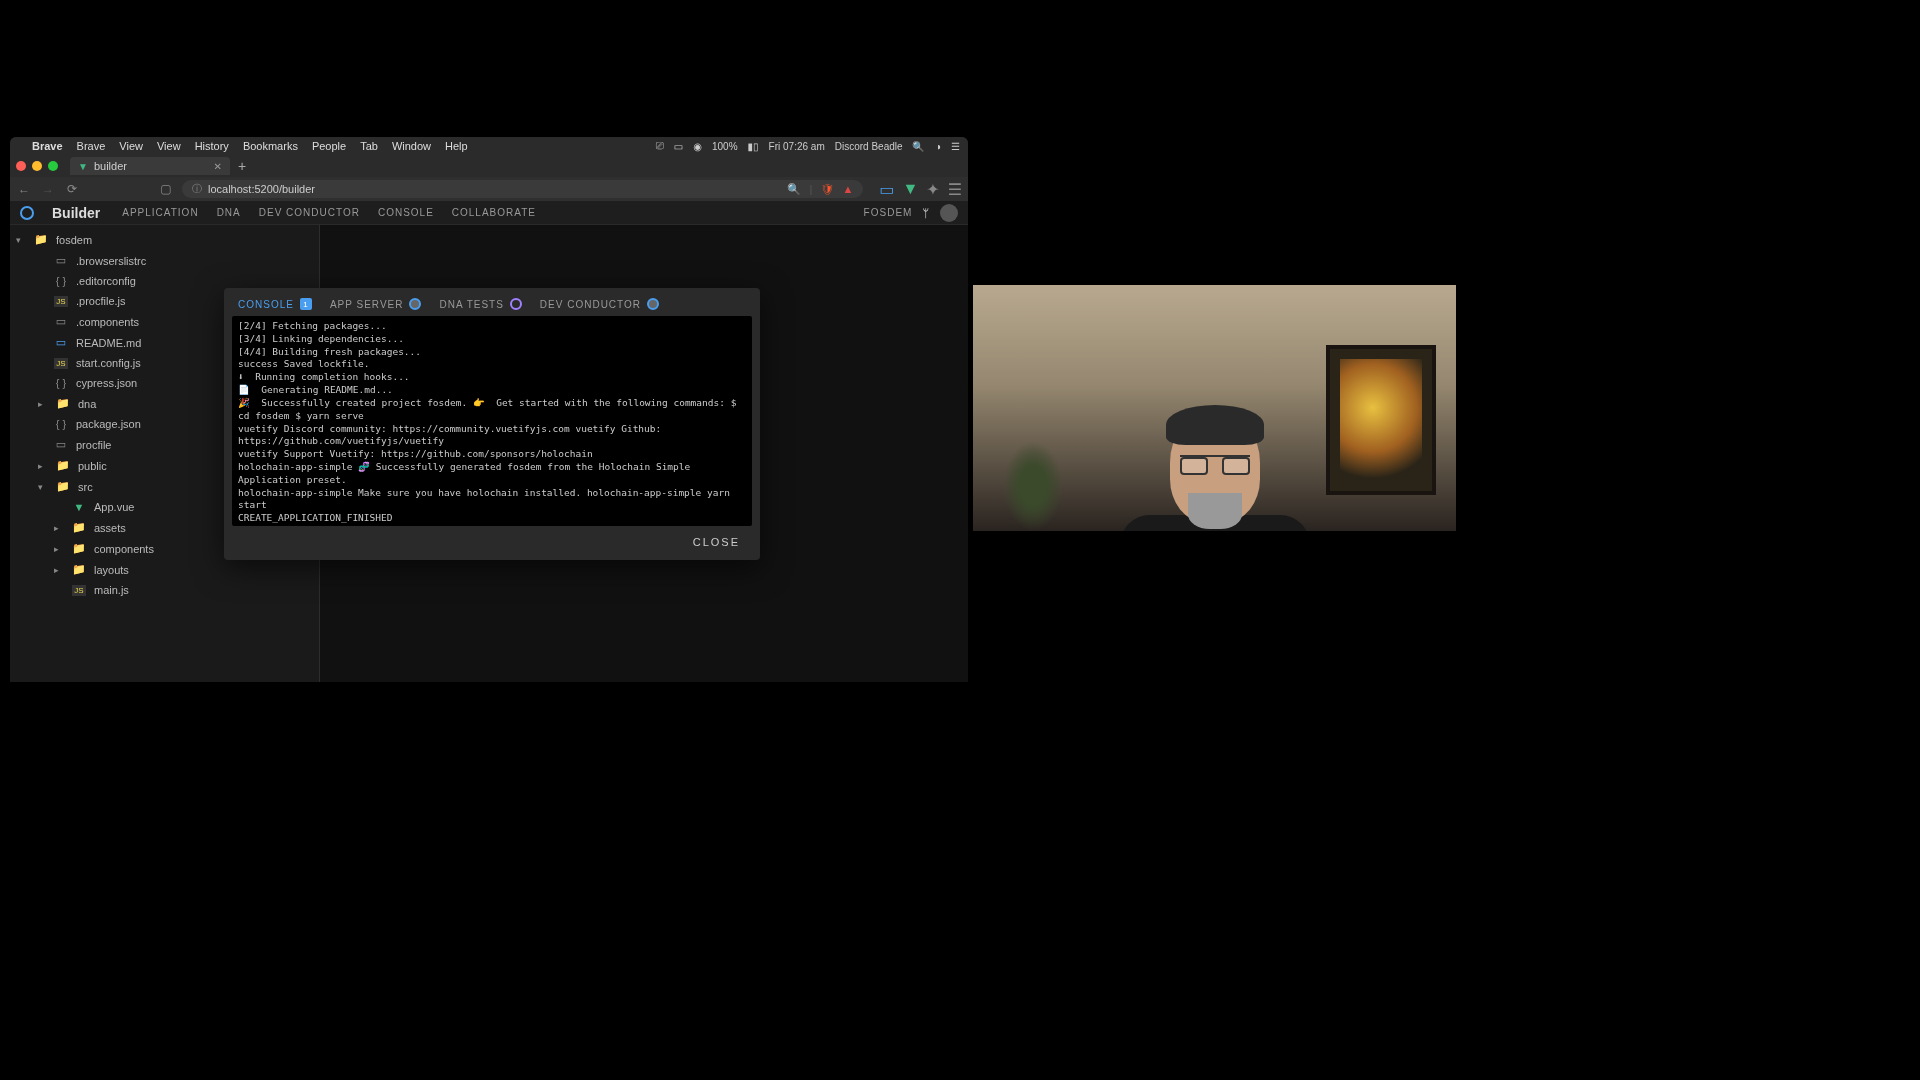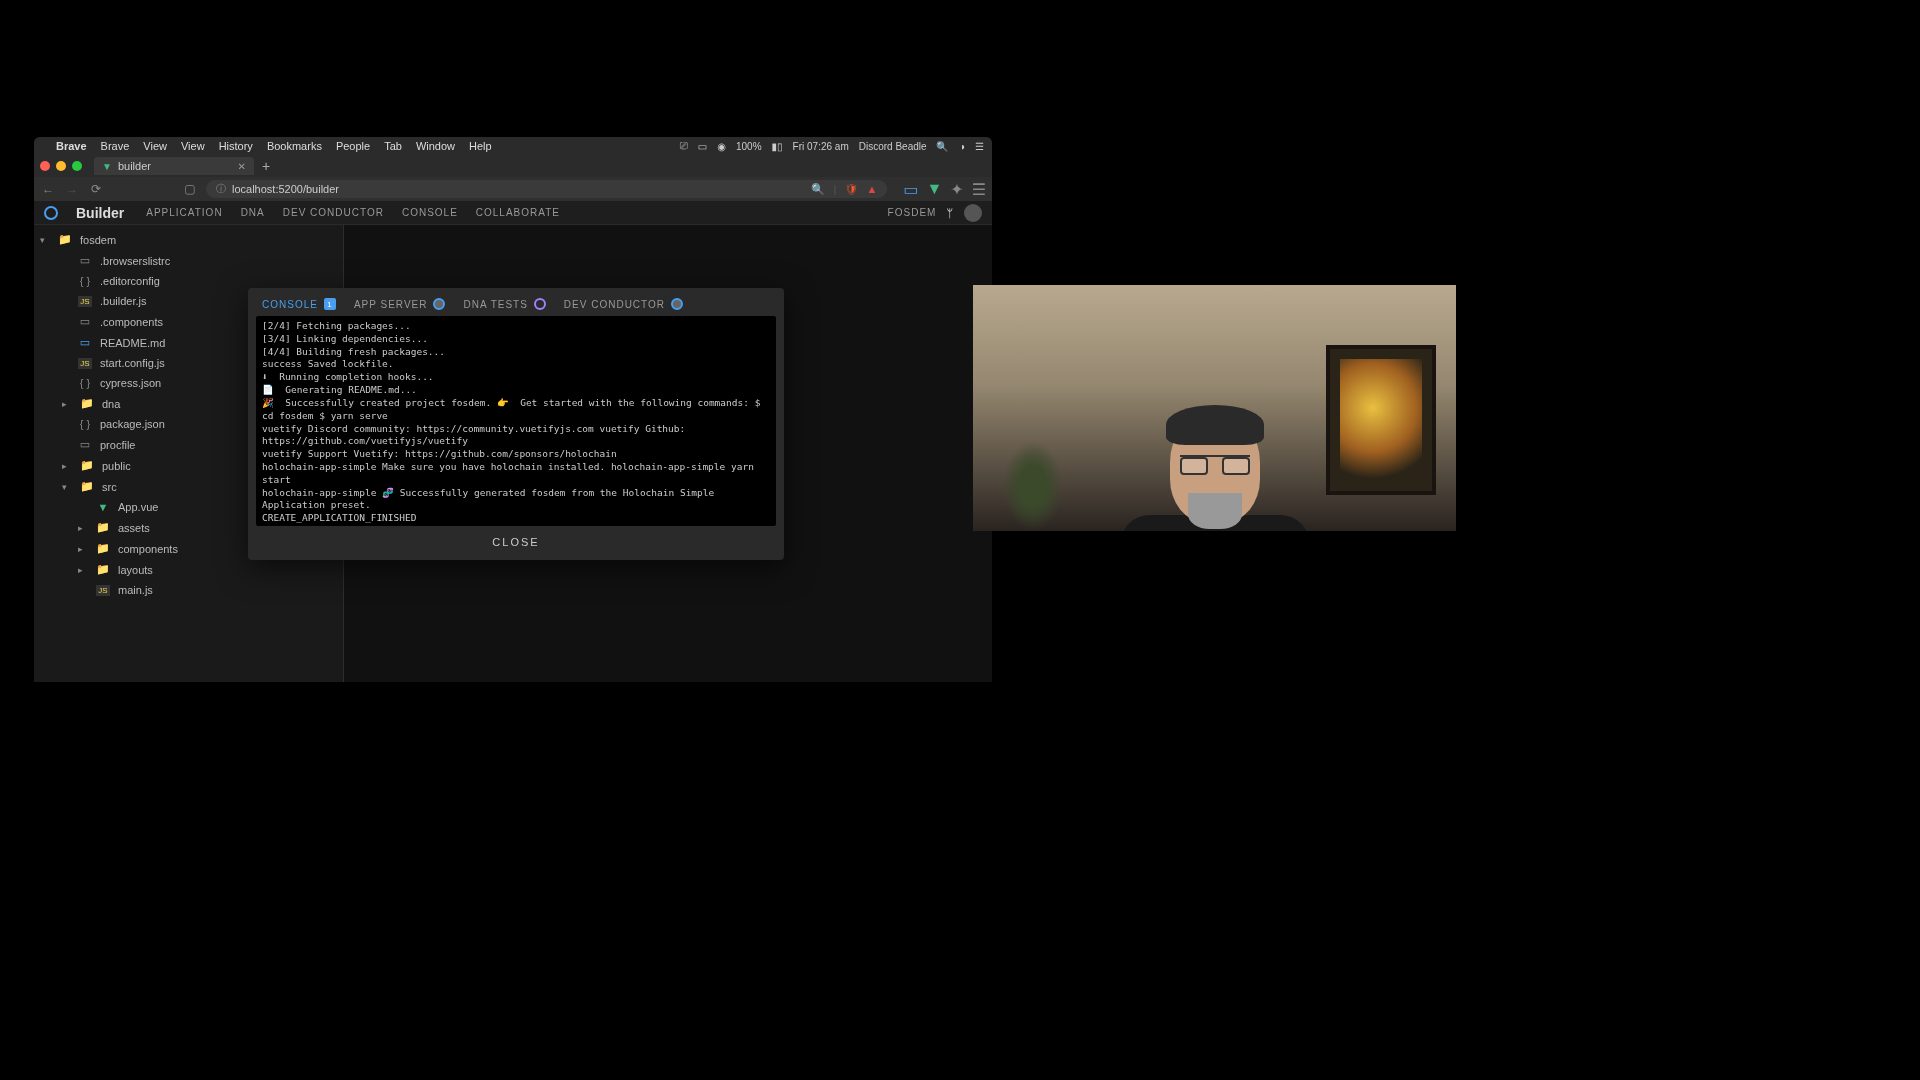--- a/index.html
+++ b/index.html
@@ -13,21 +13,20 @@
   }
   .app-window {
     position: absolute;
     left: 10px;
     top: 137px;
     width: 958px;
     height: 545px;
     background: #1a1a1a;
     border-radius: 6px 6px 0 0;
     overflow: hidden;
-    margin-left: 24px;
   }
   
   .menubar {
     height: 18px;
     background: #2b2b2b;
     display: flex;
     align-items: center;
     padding: 0 8px;
     font-size: 11px;
     color: #ddd;
@@ -183,21 +182,21 @@
     font-size: 9.5px;
     color: #ccc;
     line-height: 1.35;
     height: 210px;
     overflow-y: auto;
     position: relative;
   }
   .console-box div { white-space: pre-wrap; word-break: break-word; }
   .dialog-footer {
     display: flex;
-    justify-content: center;
+    justify-content: flex-end;
     padding: 10px 20px 4px 20px;
   }
   .close-btn {
     color: #ccc;
     font-size: 11px;
     letter-spacing: 2px;
     cursor: pointer;
   }
   
   .webcam {
@@ -357,21 +356,21 @@
           <div class="tree-item" style="padding-left: 44px;">
             <span class="ficon" style="color:#888">▭</span>
             <span class="label">.browserslistrc</span>
           </div>
           <div class="tree-item" style="padding-left: 44px;">
             <span class="ficon json-icon">{ }</span>
             <span class="label">.editorconfig</span>
           </div>
           <div class="tree-item" style="padding-left: 44px;">
             <span class="ficon js-icon">JS</span>
-            <span class="label">.builder.js</span>
+            <span class="label">.procfile.js</span>
           </div>
           <div class="tree-item" style="padding-left: 44px;">
             <span class="ficon" style="color:#888">▭</span>
             <span class="label">.components</span>
           </div>
           <div class="tree-item" style="padding-left: 44px;">
             <span class="ficon md-icon">▭</span>
             <span class="label">README.md</span>
           </div>
           <div class="tree-item" style="padding-left: 44px;">
@@ -454,22 +453,22 @@
             <div>[2/4] Fetching packages...</div>
             <div>[3/4] Linking dependencies...</div>
             <div>[4/4] Building fresh packages...</div>
             <div>success Saved lockfile.</div>
             <div>⬇  Running completion hooks...</div>
             <div>📄  Generating README.md...</div>
             <div>🎉  Successfully created project fosdem. 👉  Get started with the following commands: $ cd fosdem $ yarn serve</div>
             <div>vuetify Discord community: https://community.vuetifyjs.com vuetify Github:</div>
             <div>https://github.com/vuetifyjs/vuetify</div>
             <div>vuetify Support Vuetify: https://github.com/sponsors/holochain</div>
+            <div>holochain-app-simple 🧬 Successfully generated fosdem from the Holochain Simple Application preset.</div>
             <div>holochain-app-simple Make sure you have holochain installed. holochain-app-simple yarn start</div>
-            <div>holochain-app-simple 🧬 Successfully generated fosdem from the Holochain Simple Application preset.</div>
             <div>CREATE_APPLICATION_FINISHED</div>
             <div>[1/4] Resolving packages...</div>
           </div>
         <div class="dialog-footer">
           <span class="close-btn">CLOSE</span>
         </div>
       </div>
     </div>
   </div>
 </div>

